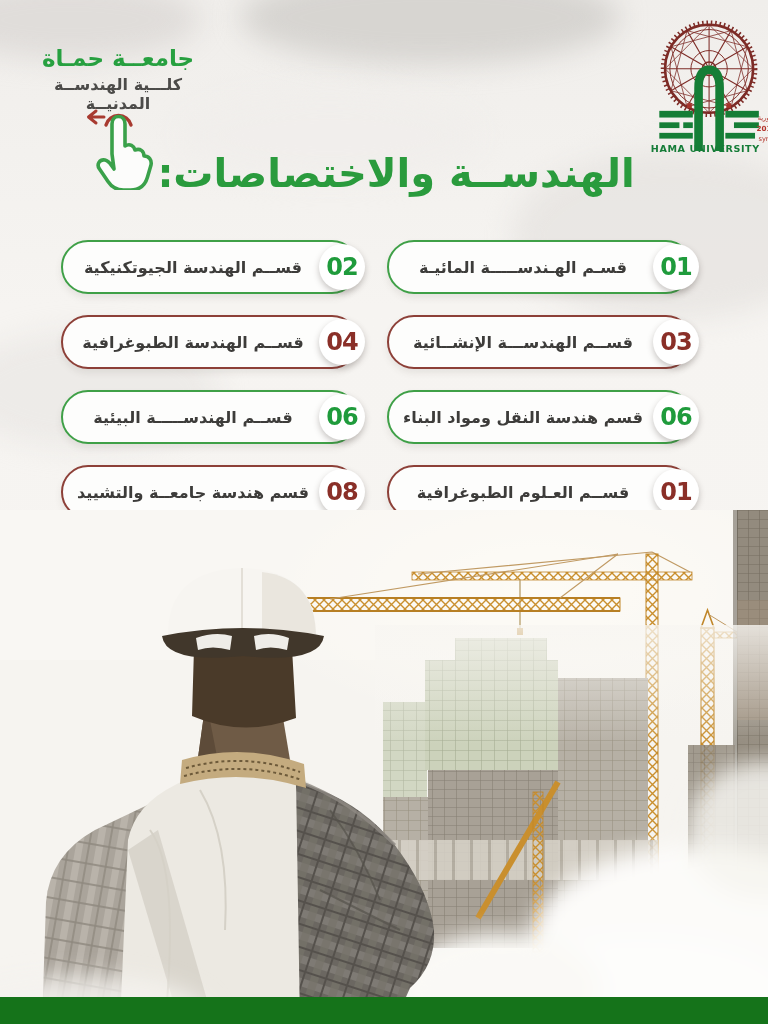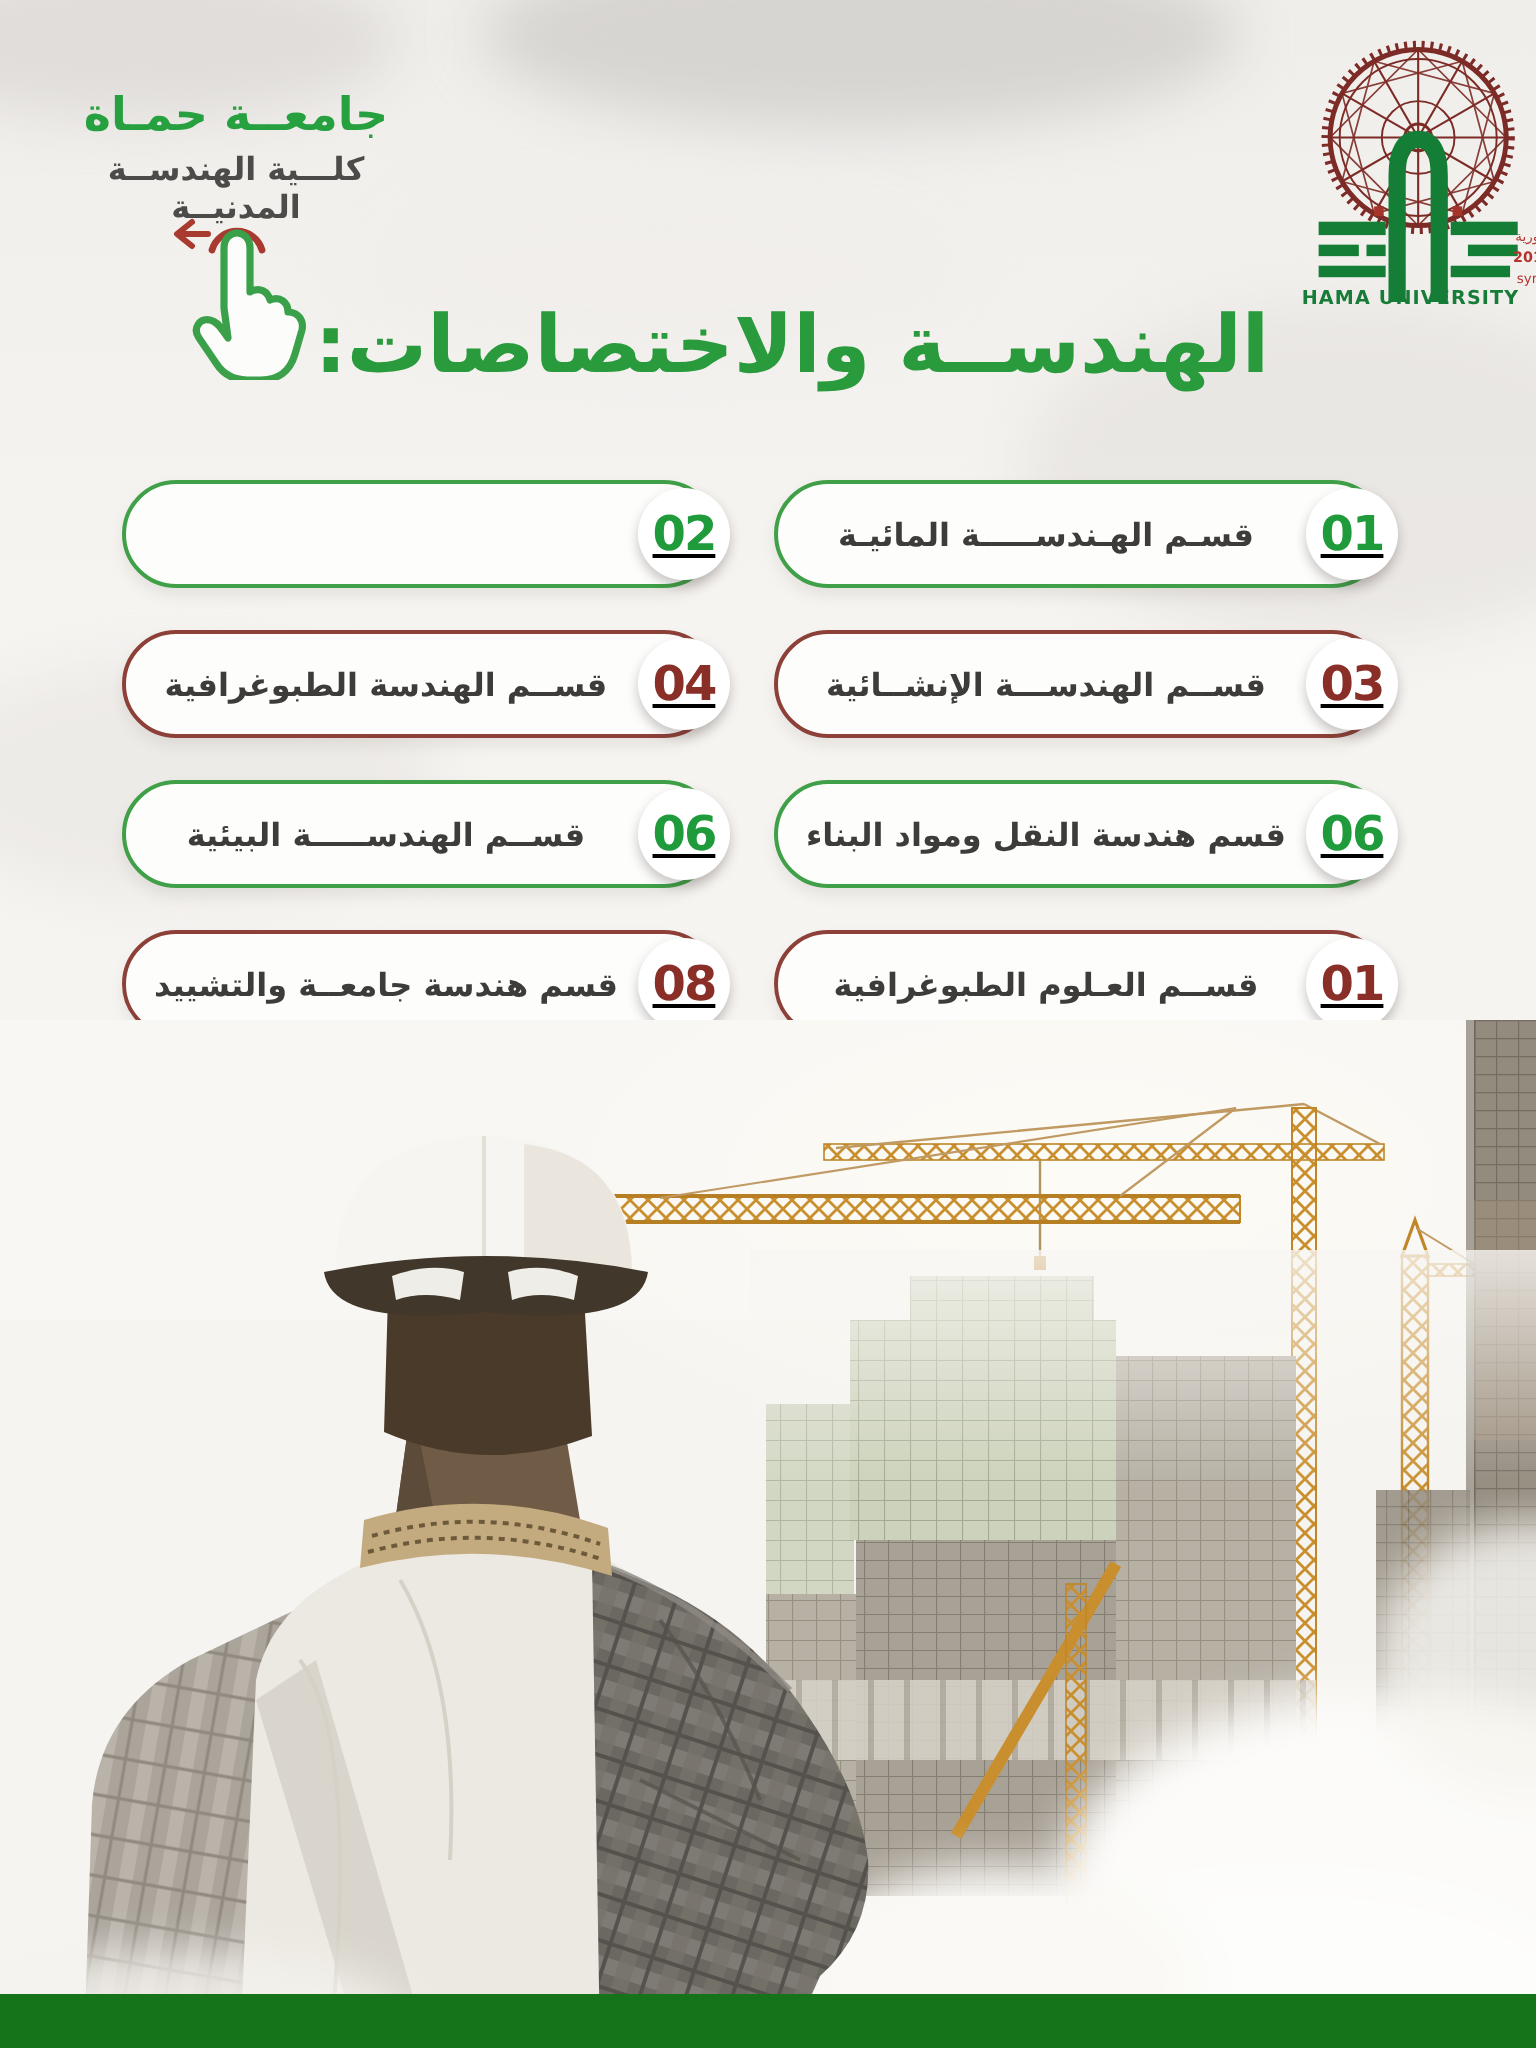--- a/index.html
+++ b/index.html
@@ -30,21 +30,21 @@
   
   .grid{position:absolute;top:240px;left:75px;width:618px;display:grid;
     grid-template-columns:1fr 1fr;column-gap:28px;row-gap:21px;direction:rtl;}
   .pill{position:relative;display:flex;align-items:center;height:50px;
     background:#fdfdfc;border:2px solid #999;border-radius:27px;
     box-shadow:0 4px 7px rgba(90,80,70,.10);cursor:pointer;}
   .pill[data-color="green"]{border-color:#3fa047;}
   .pill[data-color="maroon"]{border-color:#8d4038;}
   .badge{flex:0 0 auto;width:46px;height:46px;border-radius:50%;background:#ffffff;
     box-shadow:0 3px 6px rgba(60,50,45,.28);display:flex;align-items:center;justify-content:center;
-    margin-inline-start:-8px;text-decoration:underline;}
+    margin-inline-start:-8px;}
   .num{font-size:24px;font-weight:bold;letter-spacing:-1px;}
   .pill[data-color="green"] .num{color:#1f9b3c;}
   .pill[data-color="maroon"] .num{color:#8a2f28;}
   .label{flex:1;text-align:center;font-size:16px;font-weight:bold;color:#3d3c3a;
     white-space:nowrap;overflow:hidden;padding:0 10px 0 14px;direction:rtl;}
 
   
   .scene{position:absolute;left:0;top:510px;width:768px;height:514px;display:block;}
 
   
@@ -130,20 +130,21 @@
     <div class="pill" data-color="green">
       <span class="badge">
           <span class="num">01</span>
         </span>
       <span class="label">قسـم الهـندســـــة المائيـة</span>
     </div>
     <div class="pill" data-color="green">
       <span class="badge">
           <span class="num">02</span>
         </span>
+      <span class="label">قســم الهندسة الجيوتكنيكية</span>
     </div>
     <div class="pill" data-color="maroon">
       <span class="badge">
           <span class="num">03</span>
         </span>
       <span class="label">قســم الهندســـة الإنشــائية</span>
     </div>
     <div class="pill" data-color="maroon">
       <span class="badge">
           <span class="num">04</span>

